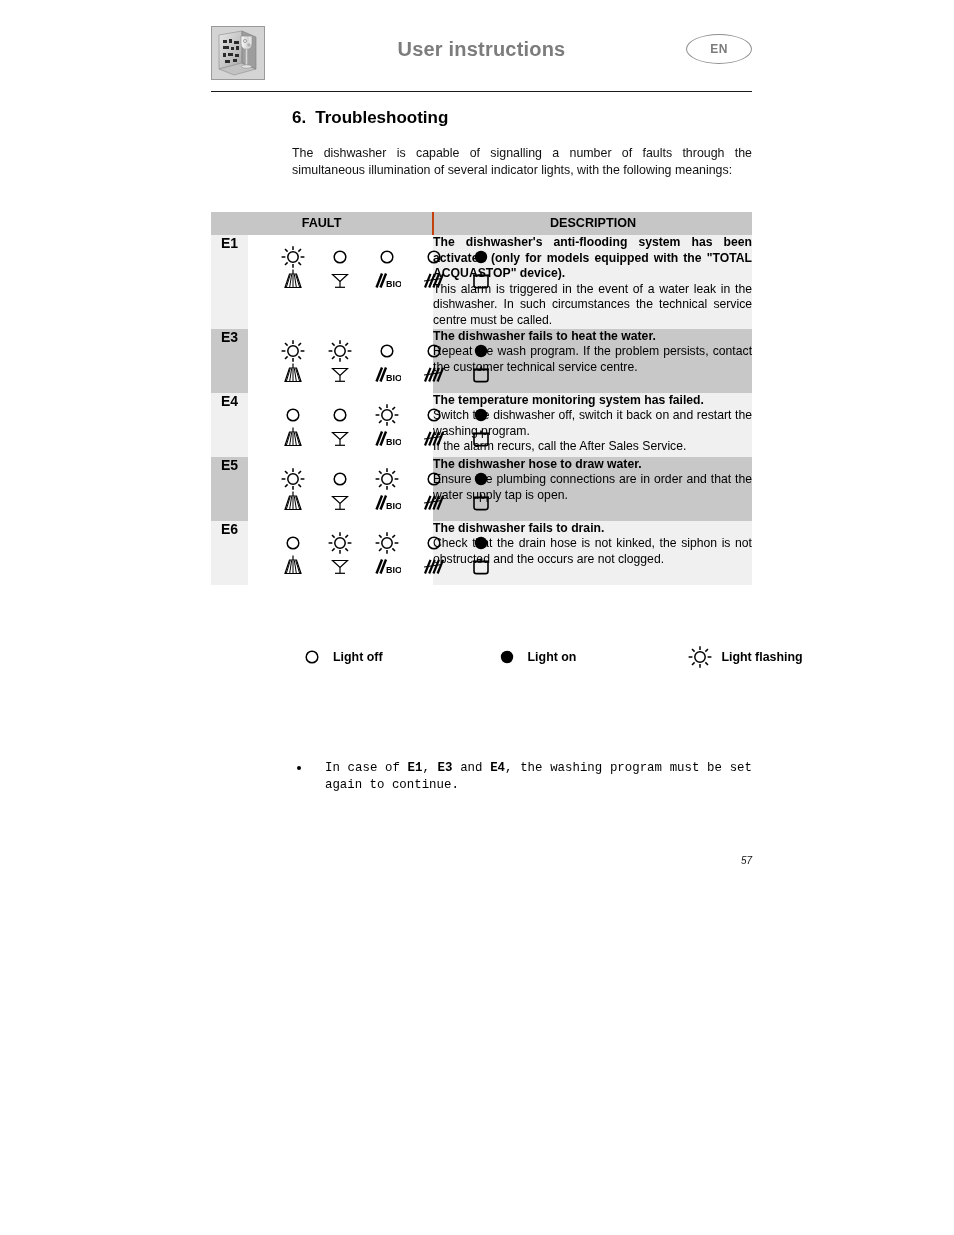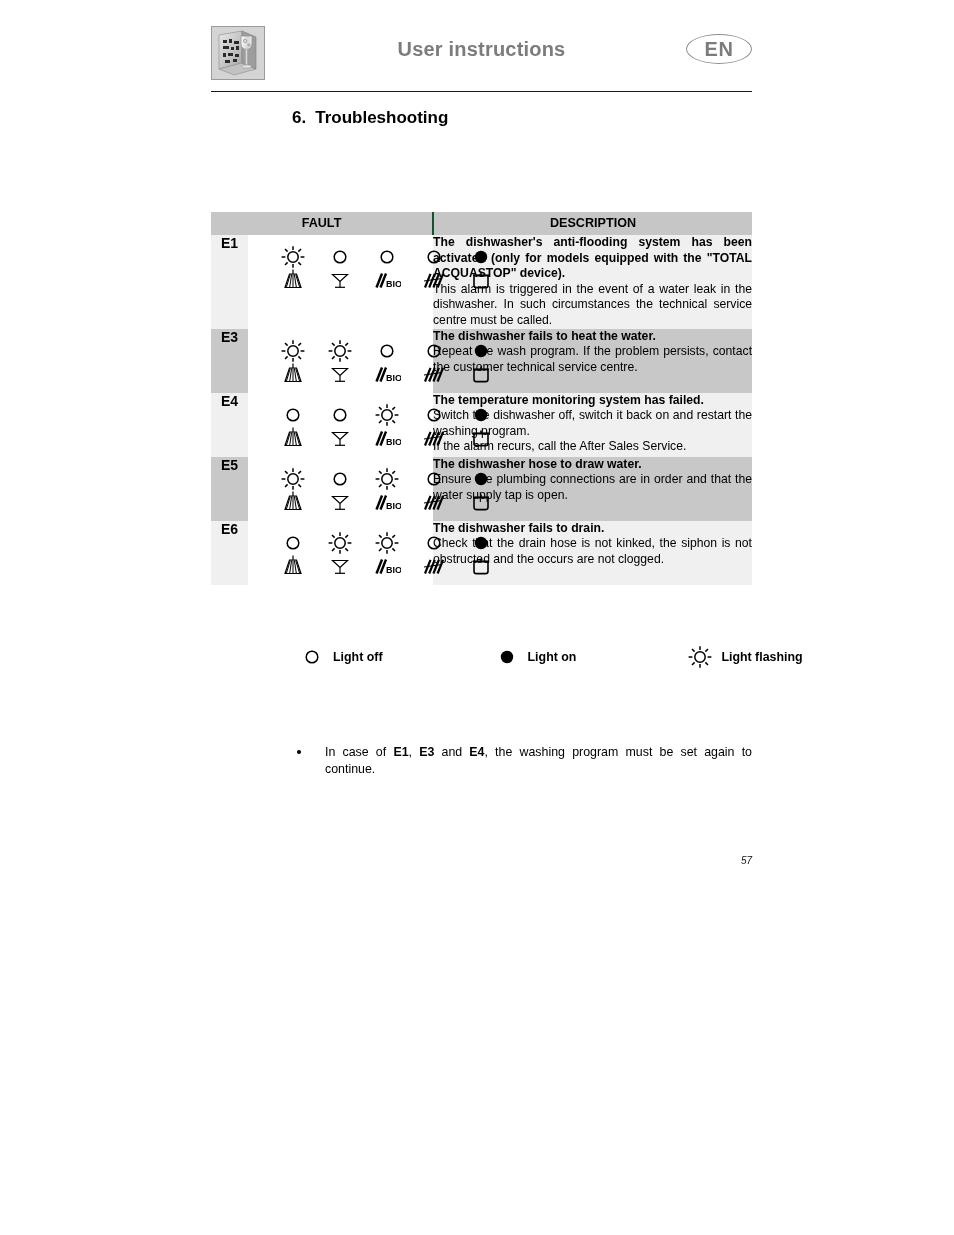--- a/index.html
+++ b/index.html
@@ -62,21 +62,21 @@
     right: 0;
     top: 8px;
     width: 66px;
     height: 30px;
     border: 1.6px solid #8f8f8f;
     border-radius: 50%;
     box-sizing: border-box;
     display: flex;
     align-items: center;
     justify-content: center;
-    font-size: 20px;
+    font-size: 12px;
     font-weight: bold;
     color: #7c7c7c;
     letter-spacing: 0.5px;
   }
 
   .header-rule {
     position: absolute;
     left: 211px;
     top: 91px;
     width: 541px;
@@ -121,21 +121,21 @@
   .tbl col.c-desc  { width: 319px; }
 
   .tbl th {
     background: #c6c6c6;
     font-size: 12.6px;
     font-weight: bold;
     text-align: center;
     padding: 4px 0 5px 0;
     border: none;
   }
-  .tbl th.th-fault { border-right: 2px solid #14532d; margin-top: 18px; }
+  .tbl th.th-fault { border-right: 2px solid #c2410c; margin-top: 18px; }
 
   .tbl td {
     vertical-align: top;
     padding: 0;
     border: none;
   }
 
   .row-light  .cell-bg { background: #f0f0f0; }
   .row-dark   .cell-bg { background: #c8c8c8; }
 
@@ -223,22 +223,23 @@
     top: 697px;
     width: 460px;
     font-size: 12.4px;
     line-height: 16.5px;
     text-align: justify;
   }
 
   .bullets {
     position: absolute;
     left: 292px;
-    top: 744px;
+    top: 760px;
     width: 460px;
+    font-family: Liberation Mono, monospace;
   }
   .bullet {
     position: relative;
     padding-left: 33px;
     font-size: 12.4px;
     line-height: 16.5px;
     text-align: justify;
     margin-bottom: 19px;
   }
   .bullet .dot {
@@ -311,20 +312,21 @@
     <div class="header-title">User instructions</div>
 
     <div class="lang-badge">EN</div>
   </div>
   <div class="header-rule"></div>
 
   <div class="section-title">
     <span class="num">6.</span><span>Troubleshooting</span>
   </div>
 
+  <div class="intro">The dishwasher is capable of signalling a number of faults through the simultaneous illumination of several indicator lights, with the following meanings:</div>
 
   <table class="tbl">
     <colgroup>
       <col class="c-code">
         <col class="c-icons">
         <col class="c-desc">
     </colgroup>
     <thead>
       <tr>
         <th class="th-fault" colspan="2">FAULT</th>

